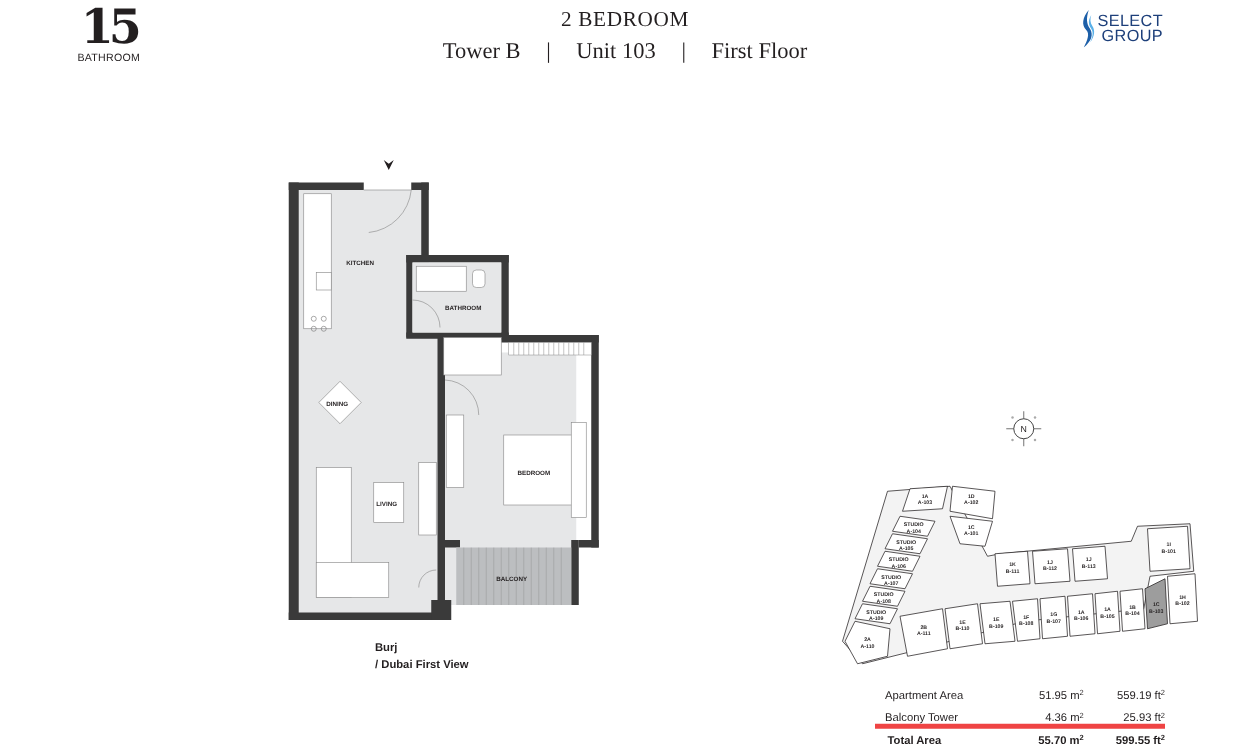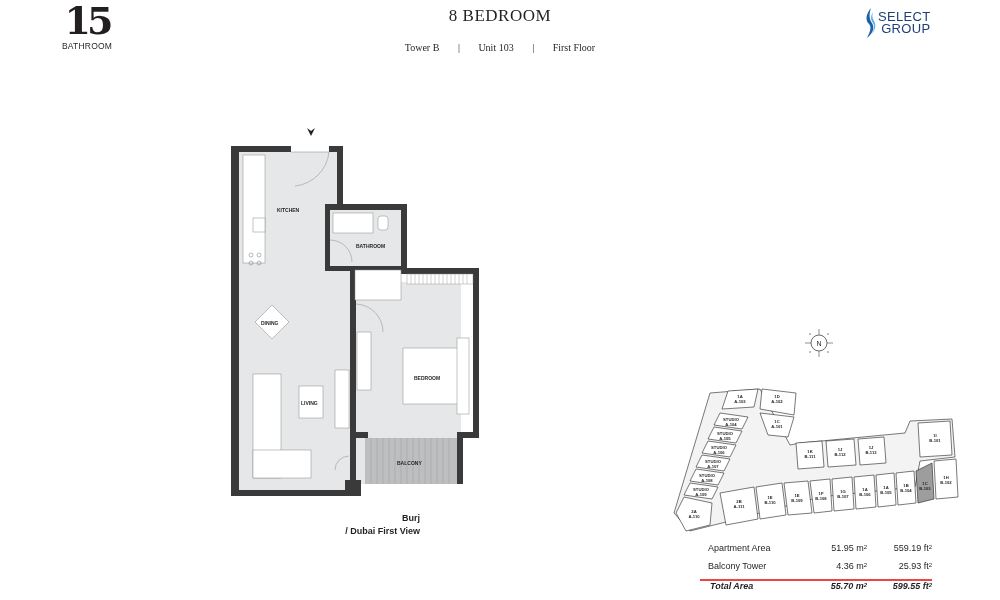--- a/index.html
+++ b/index.html
@@ -1,50 +1,50 @@
 <!DOCTYPE html>
 <html><head>
   <meta charset="utf-8">
   <style>
     * { box-sizing: border-box; margin: 0; padding: 0; }
     body { width: 1000px; height: 600px; background: #ffffff; position: relative; overflow: hidden; font-family: "Liberation Sans", sans-serif; color: #231f20; }
     .logo-left { position: absolute; left: 40px; top: 2px; width: 60px; text-align: center; margin-left: 17px; }
     .logo-left .num { font-family: "DejaVu Serif", serif; font-size: 38px; font-weight: bold; line-height: 38px; letter-spacing: -4px; color: #231f20; }
     .logo-left .sub { font-size: 8.5px; letter-spacing: 0.2px; color: #231f20; margin-top: 1px; }
     .title { position: absolute; left: 0; width: 1000px; top: 6px; text-align: center; font-family: "Liberation Serif", serif; font-size: 17px; letter-spacing: 0.5px; color: #231f20; }
-    .subtitle { position: absolute; left: 0; width: 1000px; top: 30px; text-align: center; font-family: "Liberation Serif", serif; font-size: 10px; color: #231f20; margin-top: 12px; }
+    .subtitle { position: absolute; left: 0; width: 1000px; top: 30px; text-align: center; font-family: "Liberation Serif", serif; font-size: 18px; color: #231f20; }
     .subtitle span { display: inline-block; }
     .subtitle .sep { margin: 0 16px; }
     .logo-right { position: absolute; left: 864px; top: 8px; display: flex; align-items: center; text-align: right; }
     .logo-right .mark { width: 12px; height: 30px; }
     .logo-right .txt { font-size: 13px; line-height: 12px; color: #1d3f7a; letter-spacing: 0.3px; margin-left: 2px; }
     .plan { position: absolute; left: 225px; top: 120px; width: 280px; height: 420px; }
-    .view-label { position: absolute; left: 300px; top: 512px; width: 120px; text-align: right; font-size: 9px; font-weight: bold; color: #231f20; line-height: 13px; }
+    .view-label { position: absolute; left: 300px; top: 512px; width: 120px; text-align: left; font-size: 9px; font-weight: bold; color: #231f20; line-height: 13px; }
     .compass { position: absolute; left: 803px; top: 327px; width: 32px; height: 32px; }
     .keyplan { position: absolute; left: 670px; top: 385px; width: 290px; height: 150px; }
     .area-table { position: absolute; left: 700px; top: 543px; width: 232px; font-size: 9px; color: #231f20; }
-    .area-row { display: flex; height: 18px; align-items: flex-start; }
+    .area-row { display: flex; height: 18px; align-items: flex-end; }
     .area-row .c1 { width: 105px; padding-left: 8px; }
     .area-row .c2 { width: 62px; text-align: right; }
     .area-row .c3 { width: 65px; text-align: right; }
-    .area-row.total { font-weight: bold; border-top: 2px solid #ef4444; font-style: italic; }
+    .area-row.total { font-weight: bold; border-top: 4px solid #ef4444; }
     .area-row.total .c1 { padding-left: 10px; }
     sup { font-size: 6px; vertical-align: top; line-height: 8px; }
     .room-label { font-size: 5px; font-weight: bold; fill: #231f20; font-family: "Liberation Sans", sans-serif; }
     .kp-label { font-size: 4.2px; font-weight: bold; fill: #231f20; font-family: "Liberation Sans", sans-serif; text-anchor: middle; }
   </style>
 </head>
 <body>
 
 <div class="logo-left">
   <div class="num">15</div>
   <div class="sub">BATHROOM</div>
 </div>
 
-<div class="title">8 BEDROOM</div>
+<div class="title">2 BEDROOM</div>
 <div class="subtitle">
   <span>Tower B</span>
   <span class="sep">|</span>
   <span>Unit 103</span>
   <span class="sep">|</span>
   <span>First Floor</span>
 </div>
 
 <div class="logo-right">
   <svg class="mark" viewBox="0 0 12 30">

